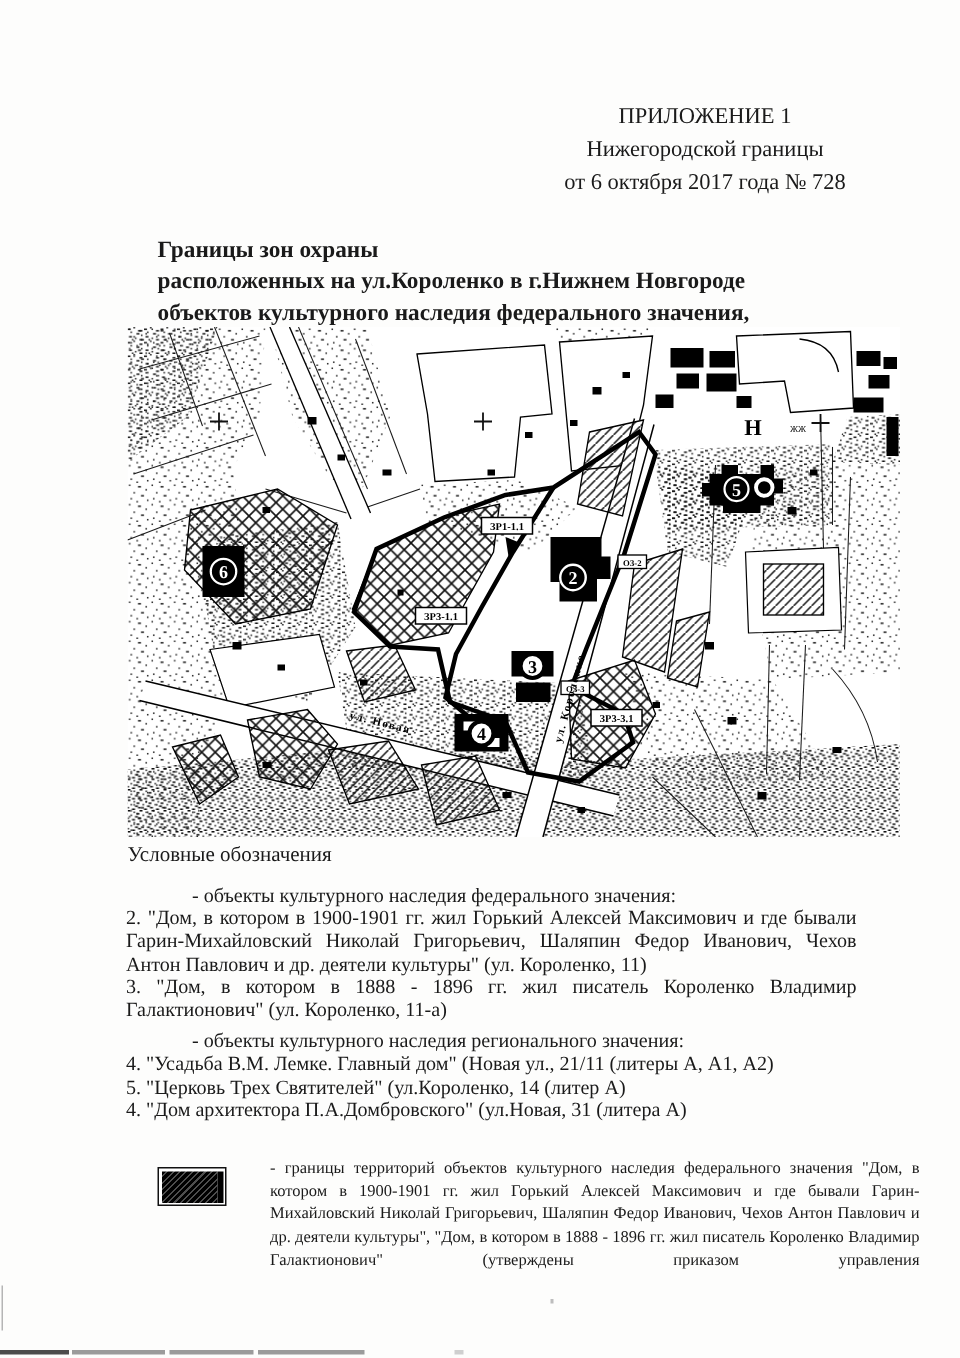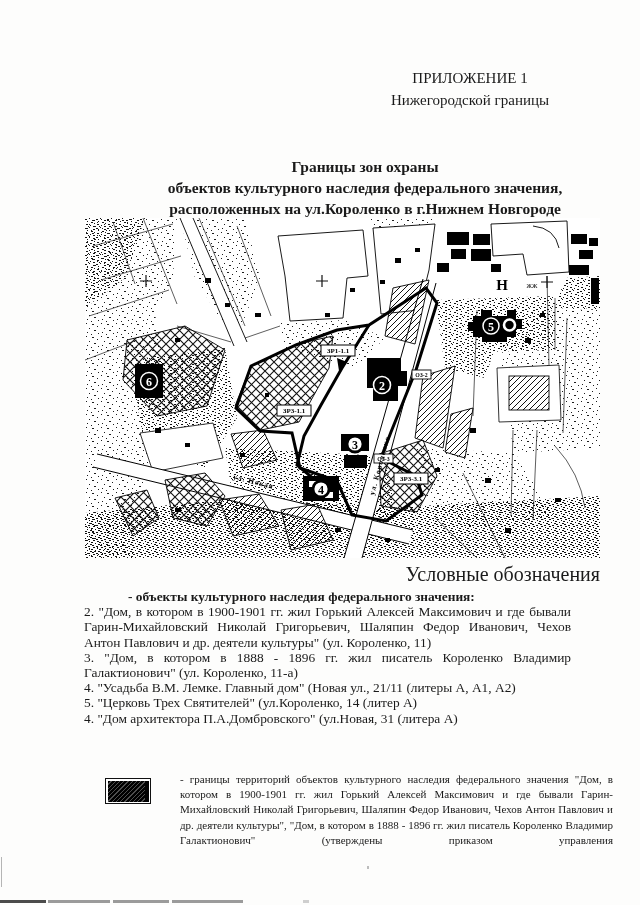--- a/index.html
+++ b/index.html
@@ -1,25 +1,25 @@
 <!DOCTYPE html>
 <html><head>
 <meta charset="utf-8">
 <style>
   html,body{margin:0;padding:0;}
   body{width:640px;height:905px;background:#fdfdfc;position:relative;overflow:hidden;
        font-family:"Liberation Serif",serif;color:#1a1a1a;}
   .abs{position:absolute;}
   .header-block{left:337px;top:36px;width:266px;text-align:center;font-size:15px;line-height:22px;margin-top:31px;}
-  .title-block{left:105px;top:156px;width:520px;text-align:center;font-weight:bold;font-size:15.5px;line-height:21px;}
+  .title-block{left:105px;top:156px;width:520px;text-align:left;font-weight:bold;font-size:15.5px;line-height:21px;}
   .map-wrap{left:85px;top:218px;width:515px;height:340px;}
-  .legend-caption{left:85px;top:563px;width:515px;text-align:right;font-size:20px;}
+  .legend-caption{left:85px;top:563px;width:515px;text-align:left;font-size:14px;}
   .legend-block{left:84px;top:589px;width:487px;font-size:13.4px;line-height:15.2px;}
   .legend-block p{margin:0;text-align:justify;}
-  .legend-head{font-weight:bold;text-indent:44px;text-align:left !important;}
+  .legend-head{font-weight:normal;text-indent:44px;text-align:left !important;}
   .legend-head.second{margin-top:6px !important;}
   .note-swatch{left:105px;top:778px;width:41px;height:21px;border:1.5px solid #111;background:#fff;padding:1.5px;}
   .note-swatch .fill{width:100%;height:100%;box-sizing:border-box;border-right:4px solid #000;
       background:repeating-linear-gradient(135deg,#000 0 2px,#4e4e4e 2px 3px);}
   .note-text{left:180px;top:772px;width:433px;font-size:11px;line-height:15.2px;
       text-align:justify;text-align-last:justify;}
   .scan-seg{top:900px;height:3px;}
   .scan-edge{left:1px;top:857px;width:1px;height:30px;background:#b5b5b5;}
   .scan-dot{left:367px;top:866px;width:2px;height:3px;background:#bdbdbd;}
   svg text{font-family:"Liberation Serif",serif;}
@@ -27,26 +27,27 @@
   .zlabel{font-size:7px;font-weight:bold;}
   .zlabel-sm{font-size:5.8px;font-weight:bold;}
   .street-label{font-size:7.5px;font-weight:bold;letter-spacing:1px;}
 </style>
 </head>
 <body>
 
 <div class="abs header-block">
   <div>ПРИЛОЖЕНИЕ 1</div>
   <div>Нижегородской границы</div>
+  <div>от 6 октября 2017 года № 728</div>
 </div>
 
 <div class="abs title-block">
   <div>Границы зон охраны</div>
+  <div>расположенных на ул.Короленко в г.Нижнем Новгороде</div>
   <div>объектов культурного наследия федерального значения,</div>
-  <div>расположенных на ул.Короленко в г.Нижнем Новгороде</div>
 </div>
 
 <div class="abs map-wrap">
 <svg width="515" height="340" viewBox="0 0 515 340">
   <defs>
     <pattern id="nzA" width="11" height="9" patternUnits="userSpaceOnUse">
       <g fill="#141414">
         <rect x="0" y="1" width="2" height="1"></rect>
             <rect x="4" y="0" width="1" height="1"></rect>
         <rect x="8" y="2" width="2" height="1"></rect>
@@ -275,20 +276,21 @@
   <text x="447" y="70" text-anchor="middle" font-size="6" fill="#000">ЖЖ</text>
 </svg>
 </div>
 
 <div class="abs legend-caption">Условные обозначения</div>
 
 <div class="abs legend-block">
   <p class="legend-head">- объекты культурного наследия федерального значения:</p>
   <p>2. "Дом, в котором в 1900-1901 гг. жил Горький Алексей Максимович и где бывали Гарин-Михайловский Николай Григорьевич, Шаляпин Федор Иванович, Чехов Антон Павлович и др. деятели культуры" (ул. Короленко, 11)</p>
   <p>3. "Дом, в котором в 1888 - 1896 гг. жил писатель Короленко Владимир Галактионович" (ул. Короленко, 11-а)</p>
+  <p class="legend-head second">- объекты культурного наследия регионального значения:</p>
   <p>4. "Усадьба В.М. Лемке. Главный дом" (Новая ул., 21/11 (литеры А, А1, А2)</p>
   <p>5. "Церковь Трех Святителей" (ул.Короленко, 14 (литер А)</p>
   <p>4. "Дом архитектора П.А.Домбровского" (ул.Новая, 31 (литера А)</p>
 </div>
 
 <div class="abs note-swatch">
   <div class="fill"></div>
 </div>
 <div class="abs note-text">- границы территорий объектов культурного наследия федерального значения "Дом, в котором в 1900-1901 гг. жил Горький Алексей Максимович и где бывали Гарин-Михайловский Николай Григорьевич, Шаляпин Федор Иванович, Чехов Антон Павлович и др. деятели культуры", "Дом, в котором в 1888 - 1896 гг. жил писатель Короленко Владимир Галактионович" (утверждены приказом управления</div>
 

